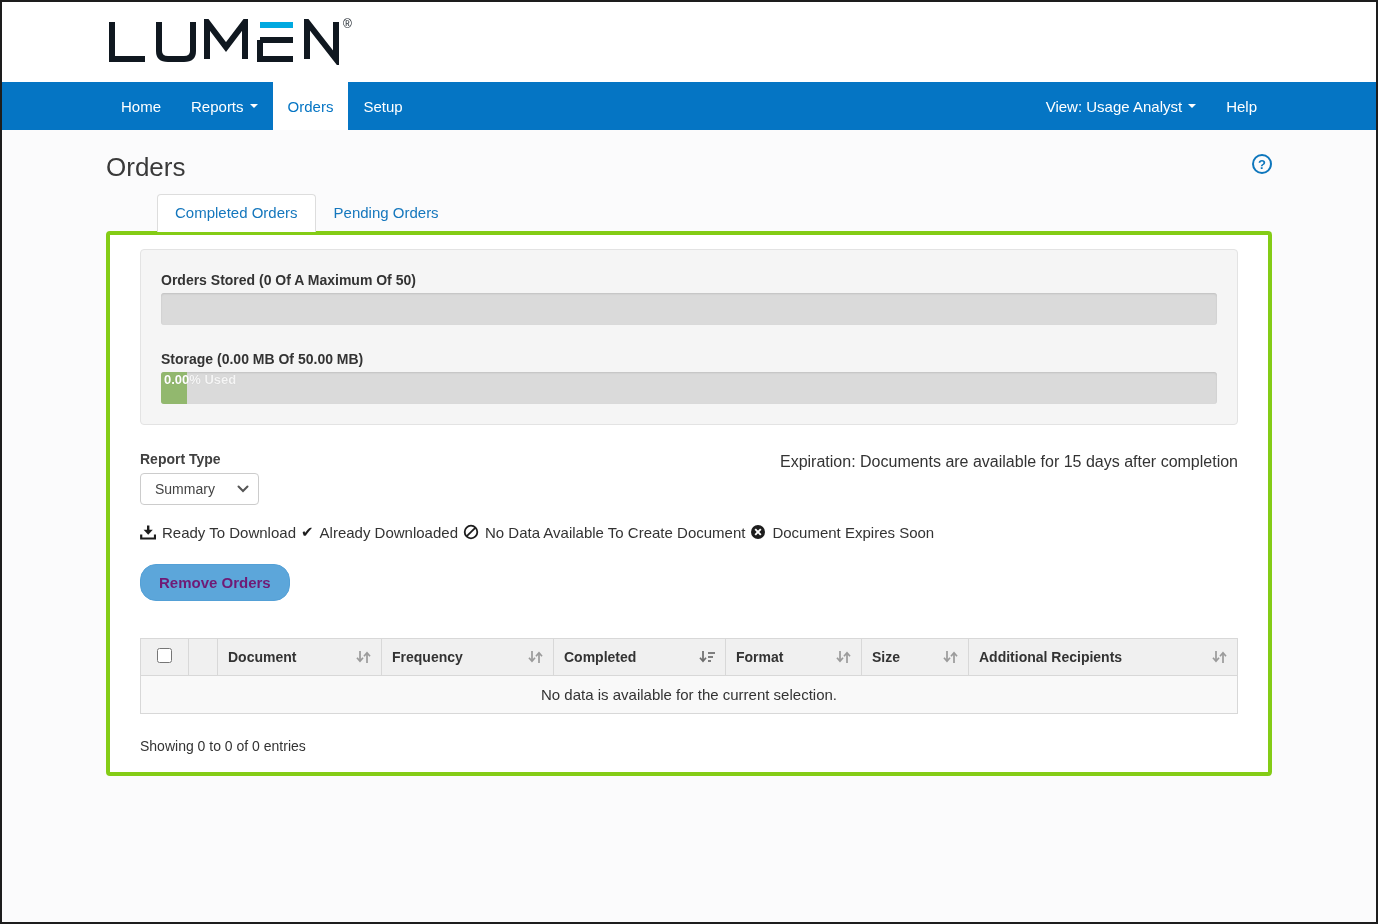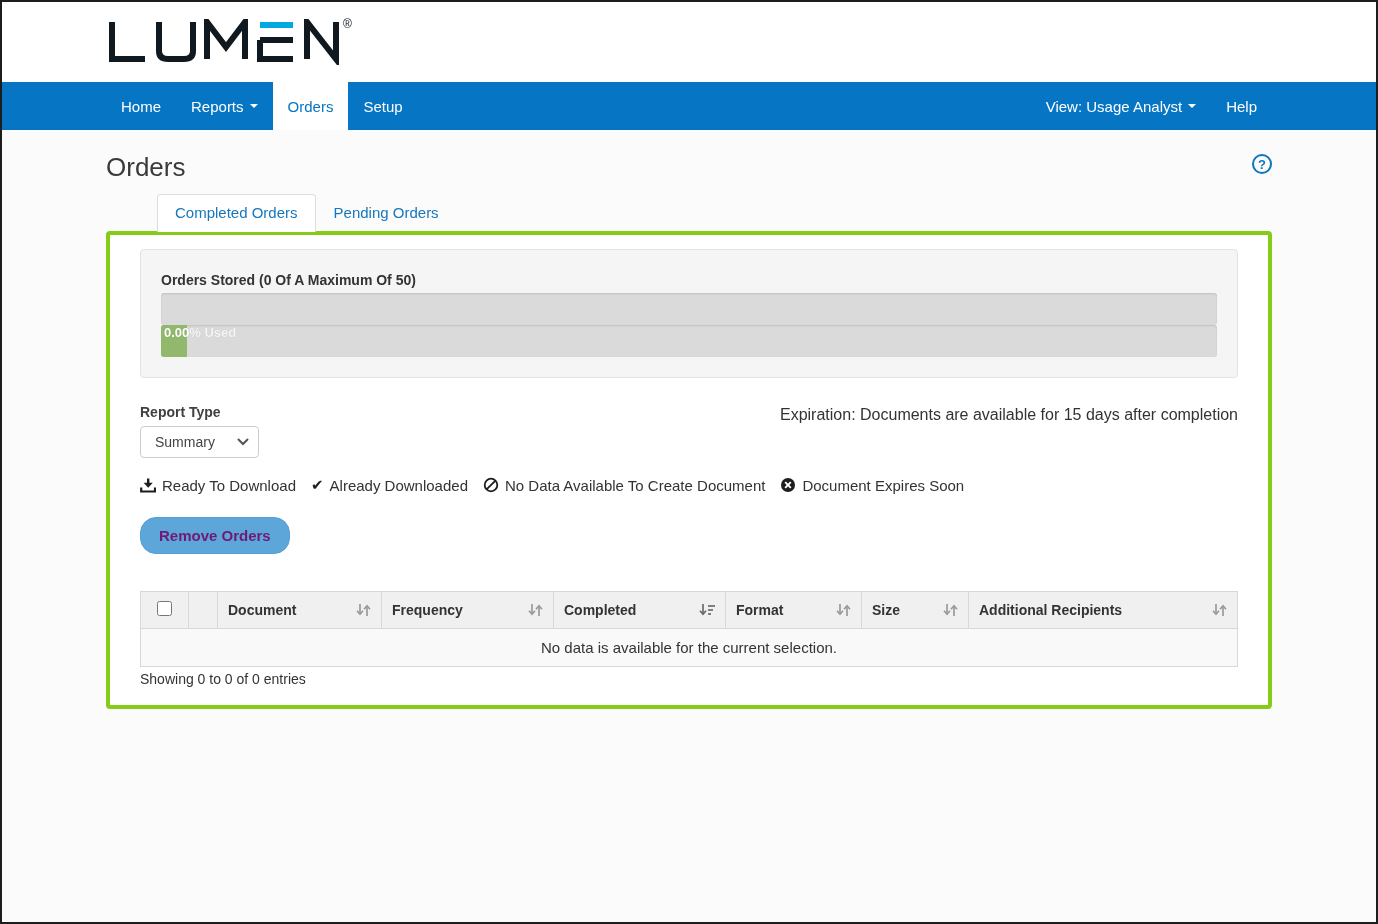--- a/index.html
+++ b/index.html
@@ -79,21 +79,21 @@
   .report-row { display:flex; justify-content:space-between; align-items:flex-start; margin-bottom:18px; }
   .field-label { font-size:14px; font-weight:bold; color:#404040; margin-bottom:6px; }
   .select-box {
     width:119px; height:32px; background:#fff; border:1px solid #ccc; border-radius:4px;
     display:flex; align-items:center; justify-content:space-between;
     padding:0 9px 0 14px; font-size:14px; color:#444; cursor:pointer;
   }
   .expiration { font-size:16px; color:#333; padding-top:2px; }
 
   
-  .legend { display:flex; align-items:center; gap:15px; margin-bottom:23px; font-size:15px; color:#333; }
+  .legend { display:flex; align-items:center; gap:5px; margin-bottom:23px; font-size:15px; color:#333; }
   .legend-item { display:flex; align-items:center; gap:6px; white-space:nowrap; }
   .legend-item svg { display:block; }
   .check-glyph { font-size:15px; font-weight:bold; color:#1d1d1d; }
 
   
   .btn-remove {
     background:#5ca6da; color:#701a75; font-size:15px; font-weight:bold;
     border:1px solid #54a0d6; border-radius:16px; padding:9px 18px;
     cursor:pointer; margin-bottom:37px;
     font-family:"Liberation Sans","DejaVu Sans",sans-serif;
@@ -113,21 +113,21 @@
   th.col-frequency { width:172px; }
   th.col-completed { width:172px; }
   th.col-format { width:136px; }
   th.col-size { width:107px; }
   td.empty-cell {
     background:#f9f9f9; text-align:center; font-size:15px; color:#333;
     padding:10px; height:36px; border:1px solid #d8d8d8;
   }
   input[type=checkbox] { width:15px; height:15px; cursor:pointer; }
 
-  .showing { font-size:14px; color:#333; margin-top:4px; }
+  .showing { font-size:14px; color:#333; margin-top:24px; }
 </style>
 </head>
 <body>
 
 <div class="frame">
 
   <div class="topband">
     <div class="logo" title="">
       <svg width="236" height="46" viewBox="0 0 236 46">
         <g stroke="#101820" stroke-width="6" fill="none">
@@ -183,20 +183,21 @@
       <div class="tab active">Completed Orders</div>
       <div class="tab">Pending Orders</div>
     </div>
 
     <div class="panel">
 
       
       <div class="well">
         <div class="well-label">Orders Stored (0 Of A Maximum Of 50)</div>
         <div class="progress"></div>
+        <div class="well-label">Storage (0.00 MB Of 50.00 MB)</div>
         <div class="progress">
           <div class="progress-fill"></div>
           <div class="progress-text"><span>0.00</span><span class="suffix">% Used</span></div>
         </div>
       </div>
 
       
       <div class="report-row">
         <div>
           <div class="field-label">Report Type</div>

